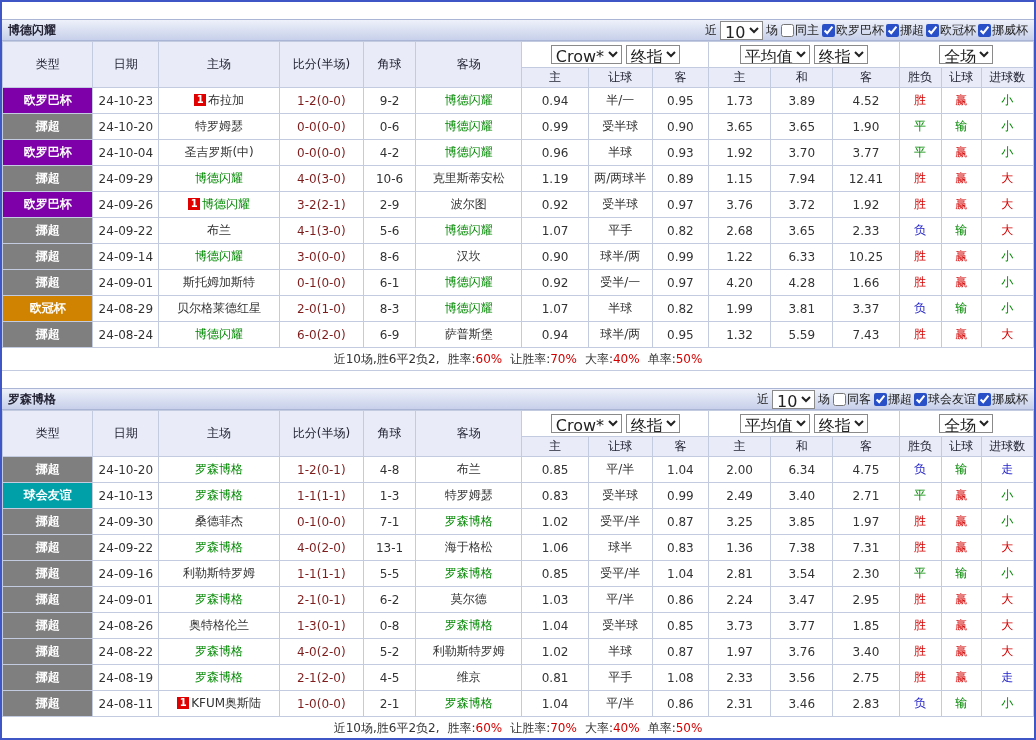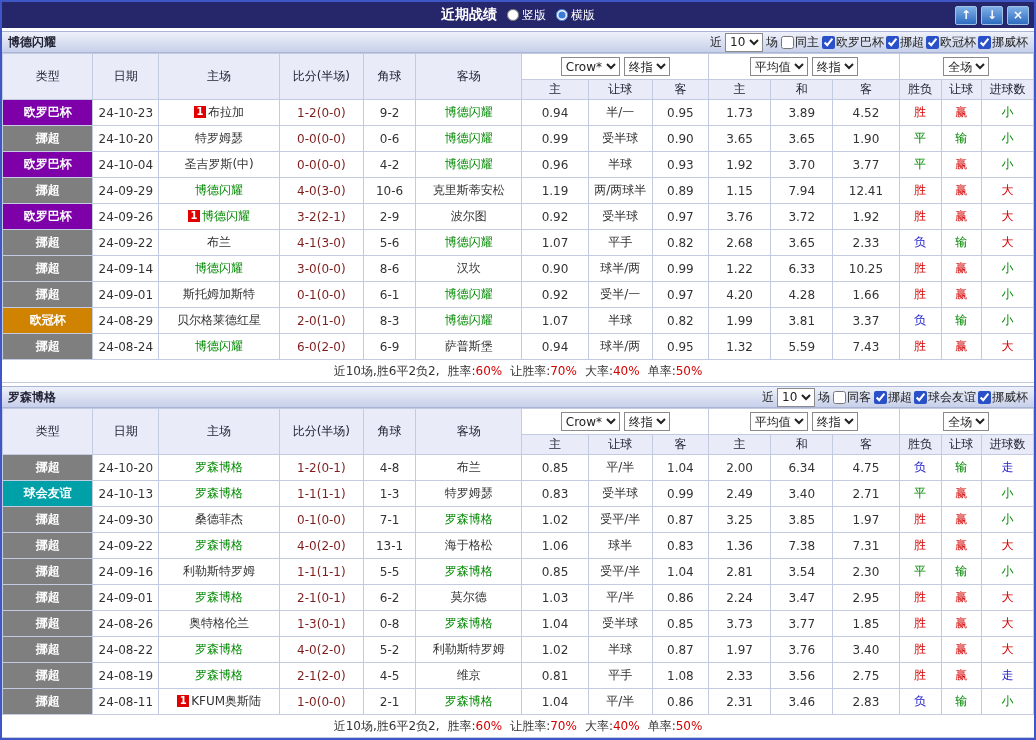--- a/index.html
+++ b/index.html
@@ -33,36 +33,36 @@
   .win-buttons { margin-left: auto; display: flex; gap: 4px; padding-right: 5px; }
   .win-btn {
     width: 22px; height: 19px;
     background: linear-gradient(#7fb0e6, #2e6cc0);
     border: 1px solid #9fc3e8; border-radius: 2px;
     color: #fff; font-size: 12px; font-weight: bold;
     display: flex; align-items: center; justify-content: center;
     cursor: pointer;
   }
   
-  .section { margin-top: 3px; }
+  .section { margin-top: 17px; }
   .section:last-child { flex: 1; }
   .section-header {
     height: 22px;
     background: linear-gradient(#eef1fa, #c7d0ea);
     border: 1px solid #aab4d4; border-left: none; border-right: none;
     display: flex; align-items: center;
     padding: 0 6px; font-size: 12px; color: #222;
     white-space: nowrap;
   }
   .team-name { font-weight: bold; color: #223; }
   .filter-bar { margin-left: auto; display: flex; align-items: center; gap: 3px; }
   .filter-bar label { display: inline-flex; align-items: center; cursor: pointer; }
   .filter-bar input[type=checkbox] { width: 13px; height: 13px; accent-color: #2a50c8; margin-right: 1px; }
   select {
-    font-family: inherit; font-size: 12px; height: 19px;
+    font-family: inherit; font-size: 16px; height: 19px;
     border: 1px solid #8a8a8a; background: #fff; color: #222;
   }
   
   table { width: 100%; border-collapse: collapse; table-layout: fixed; font-size: 12px; }
   th, td {
     border: 1px solid #c3cbe1;
     text-align: center; padding: 0 1px;
     overflow: hidden; white-space: nowrap;
   }
   thead tr:first-child th { height: 26px; }
@@ -84,44 +84,20 @@
     gap: 8px; font-size: 12px; color: #333; background: #fff;
     border-bottom: 1px solid #c3cbe1;
   }
   .section-footer .stat-val { color: #d40000; }
 </style>
 </head>
 <body>
 
 <div class="window">
 
-  <div class="title-bar">
-    <div class="title-center">
-      <span class="title-text">近期战绩</span>
-      <label>
-        <input type="radio" name="layout" style="">
-        <span>竖版</span>
-      </label>
-      <label>
-        <input type="radio" name="layout" checked="" style="">
-        <span>横版</span>
-      </label>
-    </div>
-    <div class="win-buttons">
-      <div class="win-btn">
-          <span>↑</span>
-        </div>
-      <div class="win-btn">
-          <span>↓</span>
-        </div>
-      <div class="win-btn">
-          <span>×</span>
-        </div>
-    </div>
-  </div>
 
   <div class="section">
     <div class="section-header">
       <span class="team-name">博德闪耀</span>
       <div class="filter-bar">
         <span>近</span>
         <select><option>10</option></select>
         <span>场</span>
         <label>
           <input type="checkbox" style="">

